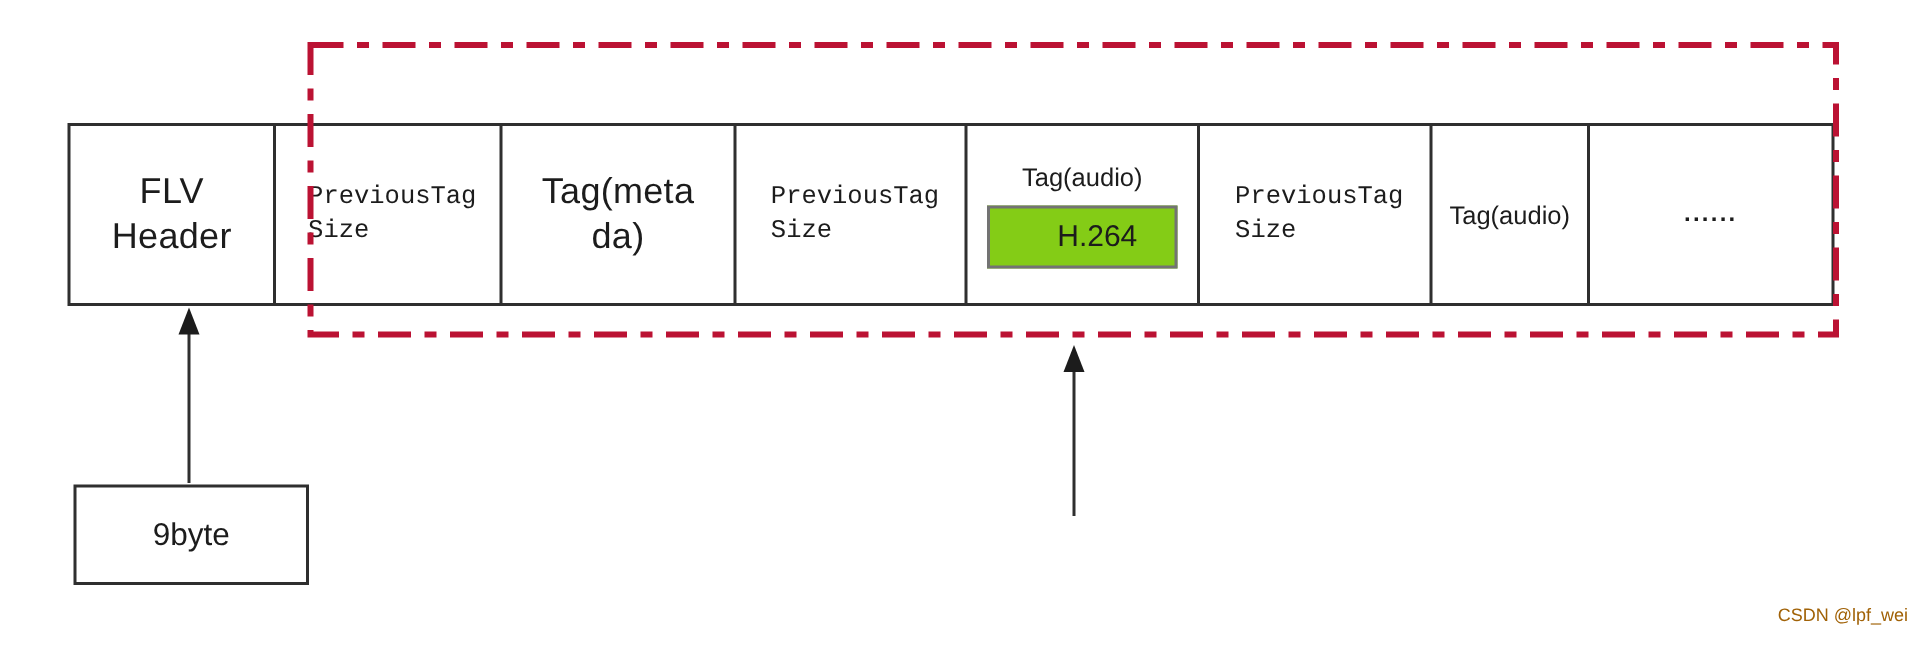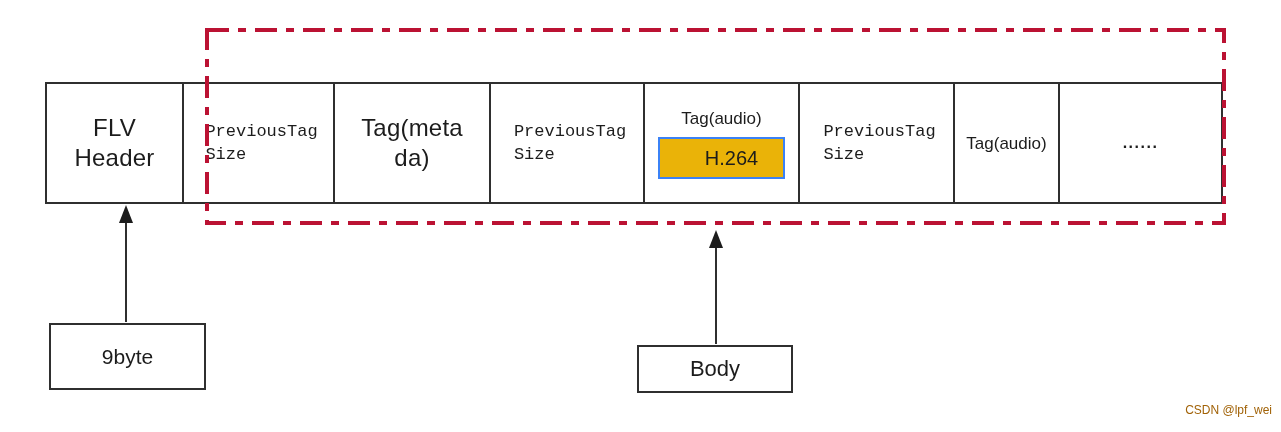--- a/index.html
+++ b/index.html
@@ -50,25 +50,25 @@
   }
   .cell-left {
     align-items: center;
     text-align: left;
     padding-left: 6px;
     font-family: Liberation Mono, monospace;
   }
   .cell-tag { gap: 7px; }
   .codec-box {
     box-sizing: border-box;
-    border: 2px solid #3b82f6;
+    border: 2px solid #737373;
     display: flex;
     align-items: center;
     justify-content: center;
-    background: #eab308;
+    background: #84cc16;
     padding-left: 20px;
   }
   .codec-video { width: 127px; height: 42px; font-size: 20px; }
   .codec-audio { width: 98px;  height: 36px; font-size: 18px; }
   .lbl-ellipsis {
     font-size: 16px;
     font-weight: bold;
     letter-spacing: 1.5px;
   }
   
@@ -159,23 +159,20 @@
       <span class="cell-label lbl-small">Tag(audio)</span>
     </div>
     <div class="cell w8">
       <span class="cell-label lbl-ellipsis">......</span>
     </div>
   </div>
 
   <div class="callout-box box-9byte">
     <span>9byte</span>
   </div>
-  <div class="callout-box box-body">
-    <span>Body</span>
-  </div>
 
   <svg class="overlay" viewBox="0 0 1281 432">
 
     <rect x="207" y="30" width="1017" height="193" fill="none" stroke="#bb1233" stroke-width="4" stroke-dasharray="22 9 8 9"></rect>
 
     <g>
       <line x1="126" y1="322" x2="126" y2="221" stroke="#2f2f2f" stroke-width="2"></line>
       <polygon points="126,205 119,223 133,223" fill="#1c1c1c"></polygon>
     </g>
 

